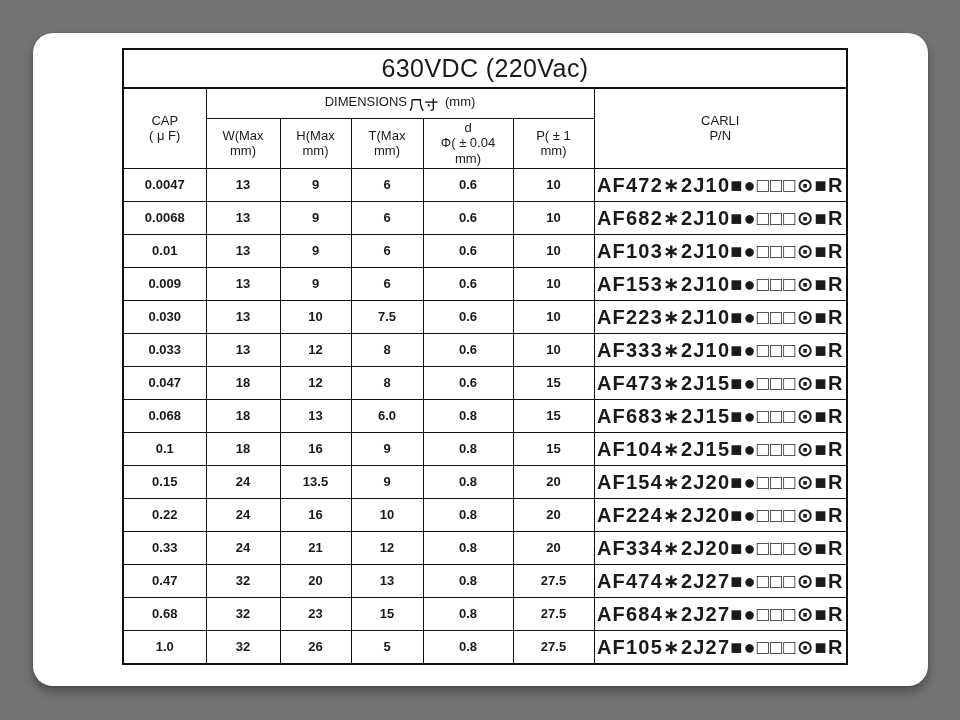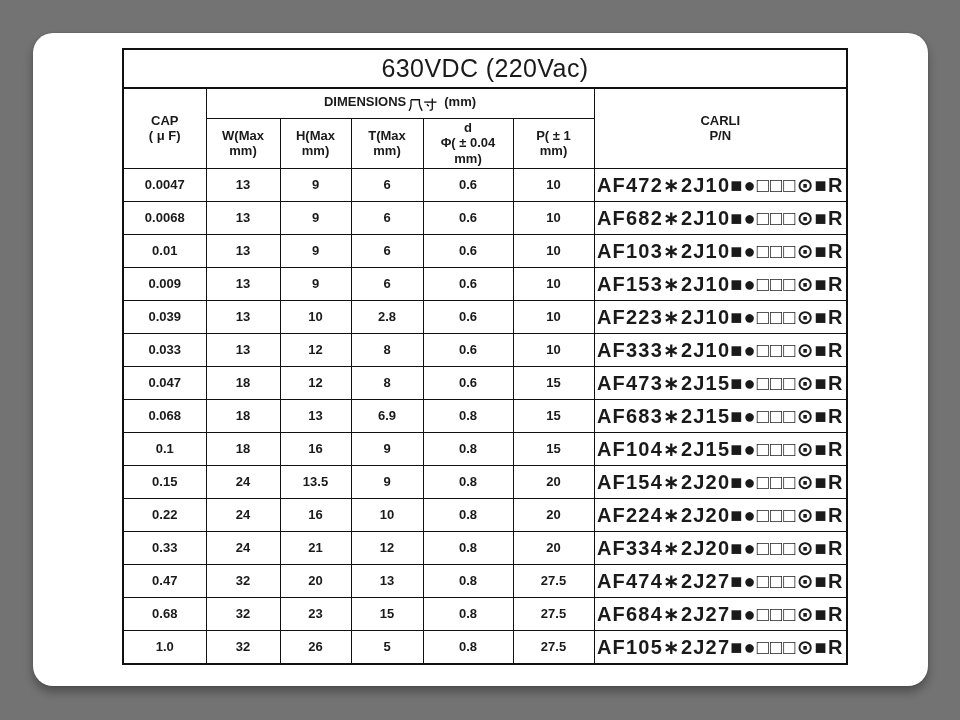--- a/index.html
+++ b/index.html
@@ -37,21 +37,21 @@
   }
   tr.title-row th {
     height: 37px;
     font-size: 25px;
     font-weight: 400;
     letter-spacing: 0.4px;
     border-bottom-width: 2px;
   }
   tr.group-row th, tr.sub-row th {
     font-size: 13px;
-    font-weight: bold;
+    font-weight: normal;
     line-height: 1.18;
   }
   tr.group-row { height: 30px; }
   tr.sub-row { height: 50px; }
   th.d-head { line-height: 1.12; }
   tbody td {
     height: 32px;
     font-size: 13px;
     font-weight: bold;
   }
@@ -163,24 +163,24 @@
           <tr>
     <td>0.009</td>
     <td>13</td>
     <td>9</td>
     <td>6</td>
     <td>0.6</td>
     <td>10</td>
     <td class="pn-cell">AF153∗2J10■●□□□⊙■R</td>
   </tr>
           <tr>
-    <td>0.039</td>
-    <td>13</td>
-    <td>10</td>
-    <td>2.8</td>
+    <td>0.030</td>
+    <td>13</td>
+    <td>10</td>
+    <td>7.5</td>
     <td>0.6</td>
     <td>10</td>
     <td class="pn-cell">AF223∗2J10■●□□□⊙■R</td>
   </tr>
           <tr>
     <td>0.033</td>
     <td>13</td>
     <td>12</td>
     <td>8</td>
     <td>0.6</td>
@@ -193,21 +193,21 @@
     <td>12</td>
     <td>8</td>
     <td>0.6</td>
     <td>15</td>
     <td class="pn-cell">AF473∗2J15■●□□□⊙■R</td>
   </tr>
           <tr>
     <td>0.068</td>
     <td>18</td>
     <td>13</td>
-    <td>6.9</td>
+    <td>6.0</td>
     <td>0.8</td>
     <td>15</td>
     <td class="pn-cell">AF683∗2J15■●□□□⊙■R</td>
   </tr>
           <tr>
     <td>0.1</td>
     <td>18</td>
     <td>16</td>
     <td>9</td>
     <td>0.8</td>

